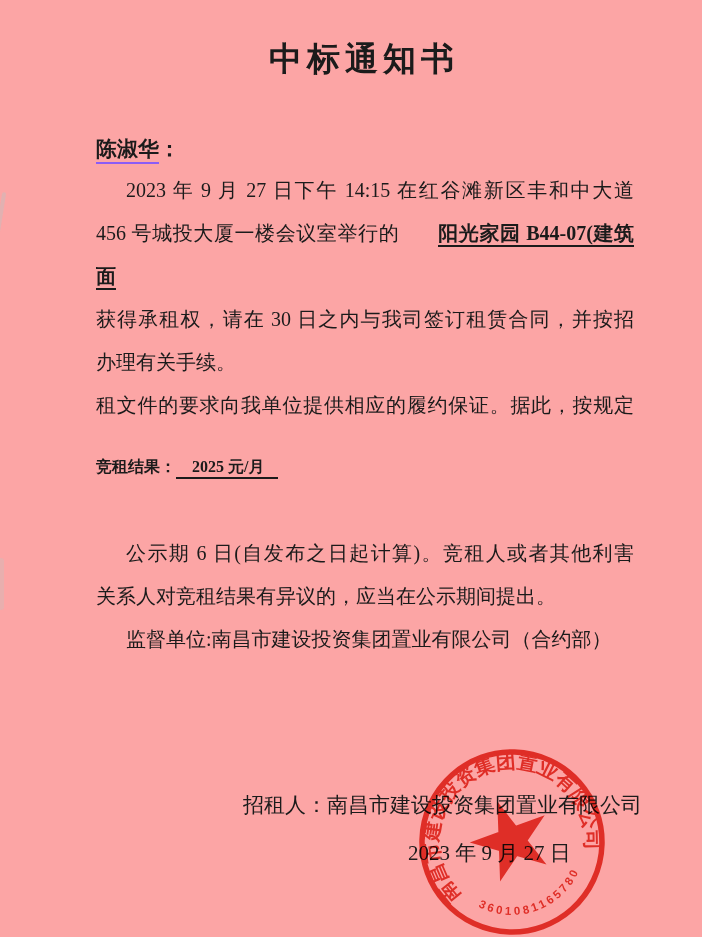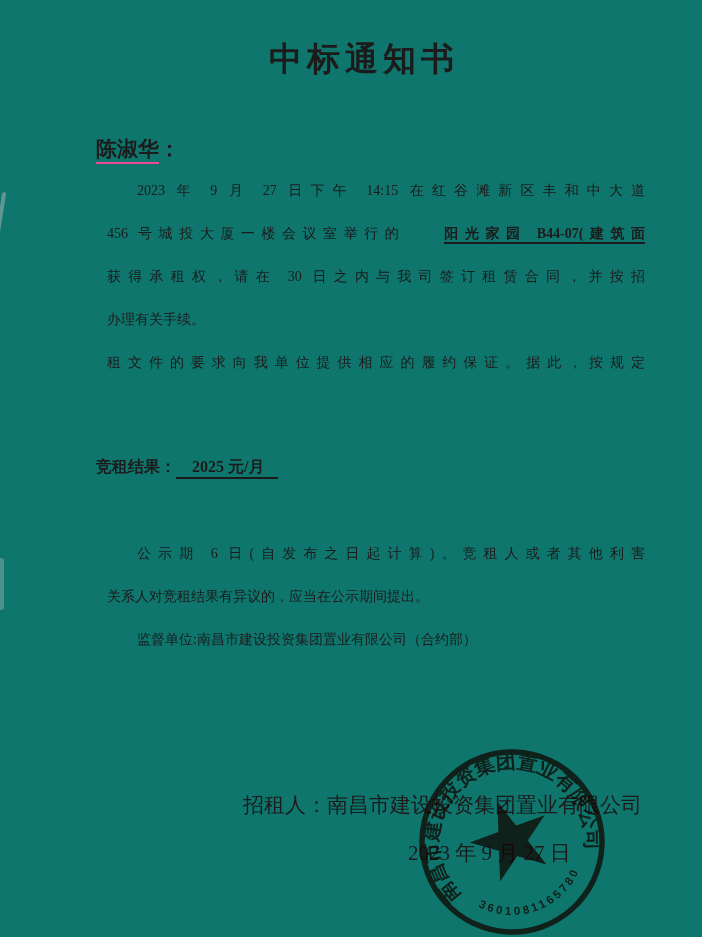--- a/index.html
+++ b/index.html
@@ -1,37 +1,37 @@
 <!DOCTYPE html>
 <html><head>
 <meta charset="utf-8">
 <style>
   html,body{margin:0;padding:0;}
   .page{
     position:relative;
     width:702px;height:937px;
-    background:#0f766e;
+    background:#fca5a5;
     overflow:hidden;
     font-family:"Liberation Serif","DejaVu Serif",serif;
     color:#1b1b1b;
   }
   .doc-title{
     position:absolute;top:37px;left:0;width:702px;
     padding-left:26px;box-sizing:border-box;
     text-align:center;
     font-size:33px;font-weight:bold;letter-spacing:5px;
   }
   .recipient{
     position:absolute;top:135px;left:96px;
     font-size:21px;font-weight:bold;
   }
-  .recipient .uline-name{border-bottom:2px solid #ec4899;padding-bottom:1px;}
+  .recipient .uline-name{border-bottom:2px solid #8b5cf6;padding-bottom:1px;}
   .para{
-    position:absolute;left:107px;width:538px;
-    font-size:14px;
+    position:absolute;left:96px;width:538px;
+    font-size:20px;
   }
   #para1{top:169px;}
   #para2{top:532px;}
   .tline{
     line-height:43px;
     text-align:justify;
   }
   .tline.fill{text-align-last:justify;}
   .tline.ind{padding-left:30px;}
   .tline span.bold{font-weight:bold;}

